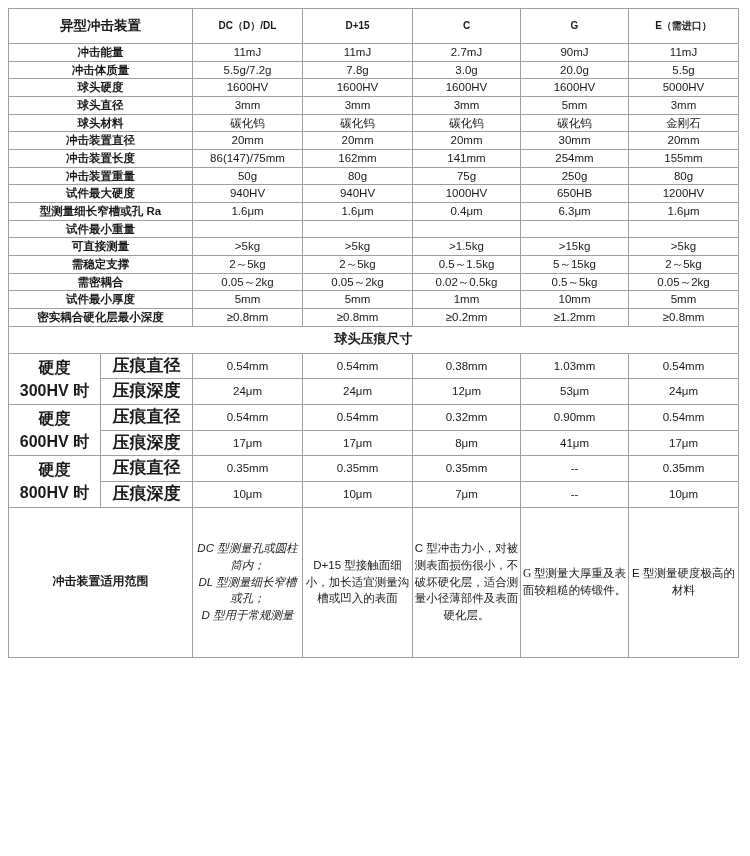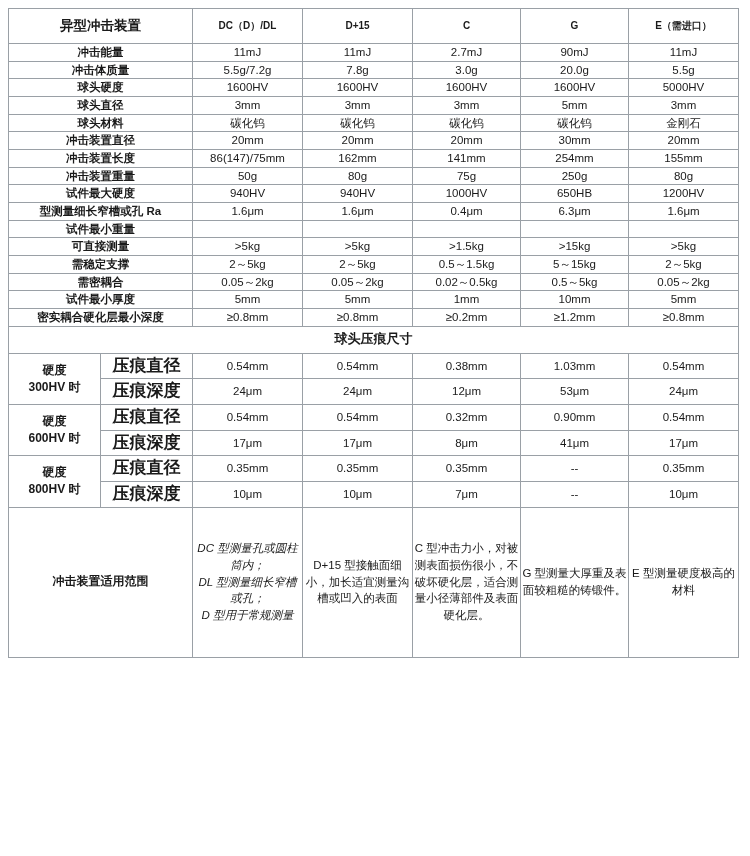--- a/index.html
+++ b/index.html
@@ -67,21 +67,21 @@
     font-size: 13px;
     height: 26px;
   }
   .vsub {
     font-weight: bold;
     font-size: 17px;
     padding: 3px 2px;
   }
   .hardlabel {
     font-weight: bold;
-    font-size: 12px;
+    font-size: 16px;
     padding: 3px 2px;
     line-height: 1.5;
   }
   .usage-label {
     font-weight: bold;
     font-size: 12px;
   }
   .usage-cell {
     font-size: 11.5px;
     text-align: left;
@@ -318,18 +318,18 @@
         <td class="val">10μm</td>
       </tr>
 
       <tr class="tall">
         <td class="usage-label" colspan="2">冲击装置适用范围</td>
         <td class="usage-cell" style="white-space: pre-wrap; font-style: italic;">DC 型测量孔或圆柱筒内；
 DL 型测量细长窄槽或孔；
 D 型用于常规测量</td>
         <td class="usage-cell" style="white-space: pre-wrap;">D+15 型接触面细小，加长适宜测量沟槽或凹入的表面</td>
         <td class="usage-cell" style="white-space: pre-wrap;">C 型冲击力小，对被测表面损伤很小，不破坏硬化层，适合测量小径薄部件及表面硬化层。</td>
-        <td class="usage-cell" style="white-space: pre-wrap;">G 型测量大厚重及表面较粗糙的铸锻件。</td>
+        <td class="usage-cell" style="white-space: pre-wrap; font-family: Liberation Serif, serif;">G 型测量大厚重及表面较粗糙的铸锻件。</td>
         <td class="usage-cell" style="white-space: pre-wrap;">E 型测量硬度极高的材料</td>
       </tr>
     </tbody>
   </table>
 </div>
 
 </body></html>

